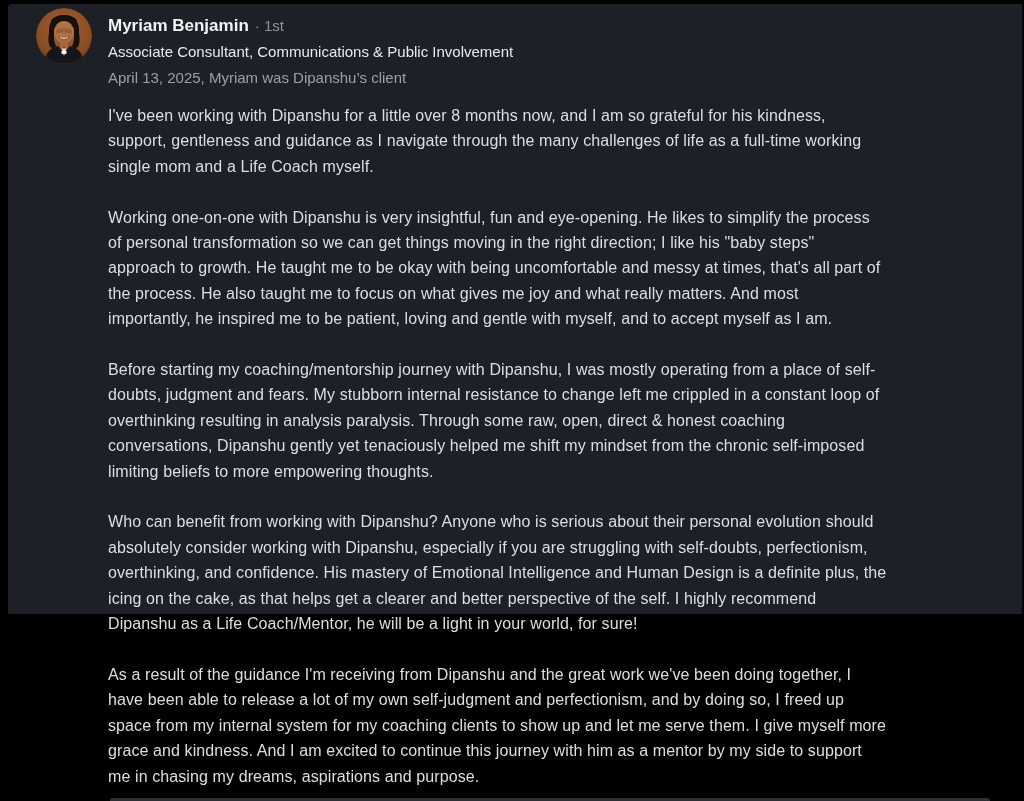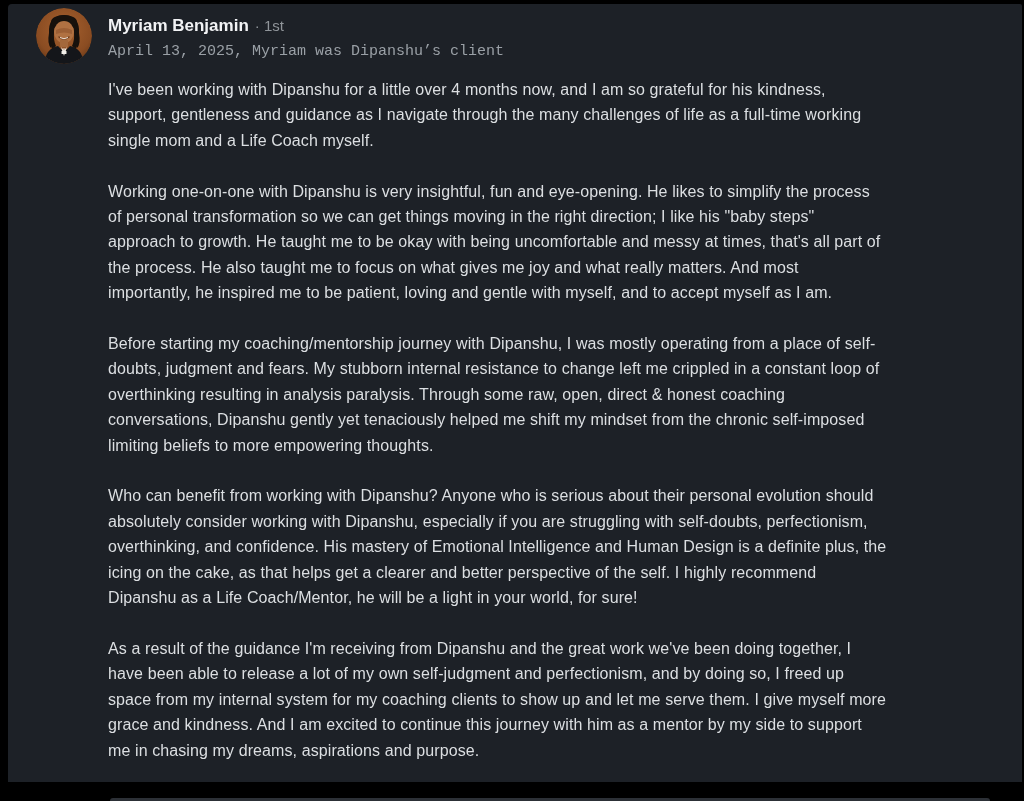--- a/index.html
+++ b/index.html
@@ -9,21 +9,21 @@
     height: 801px;
     background: #000000;
     overflow: hidden;
     font-family: "Liberation Sans", "DejaVu Sans", sans-serif;
   }
   .card {
     position: absolute;
     left: 8px;
     top: 4px;
     width: 1014px;
-    height: 778px;
+    height: 610px;
     background: #1d2127;
     border-radius: 4px 2px 0 0;
     box-sizing: border-box;
     padding: 9px 24px 0 100px;
   }
   .avatar {
     position: absolute;
     left: 28px;
     top: 4px;
     width: 56px;
@@ -53,21 +53,20 @@
     font-size: 15px;
     line-height: 26px;
     color: #e8eaec;
     white-space: nowrap;
   }
   .context {
     font-size: 15px;
     line-height: 26px;
     color: #9aa0a6;
     white-space: nowrap;
-    font-family: Liberation Mono, monospace;
   }
   .body-text {
     margin-top: 12px;
   }
   .body-text p {
     margin: 0 0 25.4px 0;
     font-size: 16px;
     line-height: 25.4px;
     color: #dcdfe2;
     white-space: pre-line;
@@ -124,25 +123,26 @@
         <path d="M15 24 Q13 34 16 41 L20 38 Q17 31 18 24 Z" fill="#17110c"></path>
         <path d="M41 24 Q43 34 40 41 L36 38 Q39 31 38 24 Z" fill="#17110c"></path>
       </g>
     </svg>
   </div>
 
   <div class="header-text">
     <div class="name-line">
       <span class="name">Myriam Benjamin</span><span class="degree">· 1st</span>
     </div>
+    <div class="headline">Associate Consultant, Communications &amp; Public Involvement</div>
     <div class="context">April 13, 2025, Myriam was Dipanshu’s client</div>
   </div>
 
   <div class="body-text">
-    <p>I've been working with Dipanshu for a little over 4 months now, and I am so grateful for his kindness,
+    <p>I've been working with Dipanshu for a little over 8 months now, and I am so grateful for his kindness,
 support, gentleness and guidance as I navigate through the many challenges of life as a full-time working
 single mom and a Life Coach myself.</p>
     <p>Working one-on-one with Dipanshu is very insightful, fun and eye-opening. He likes to simplify the process
 of personal transformation so we can get things moving in the right direction; I like his "baby steps"
 approach to growth. He taught me to be okay with being uncomfortable and messy at times, that's all part of
 the process. He also taught me to focus on what gives me joy and what really matters. And most
 importantly, he inspired me to be patient, loving and gentle with myself, and to accept myself as I am.</p>
     <p>Before starting my coaching/mentorship journey with Dipanshu, I was mostly operating from a place of self-
 doubts, judgment and fears. My stubborn internal resistance to change left me crippled in a constant loop of
 overthinking resulting in analysis paralysis. Through some raw, open, direct &amp; honest coaching

